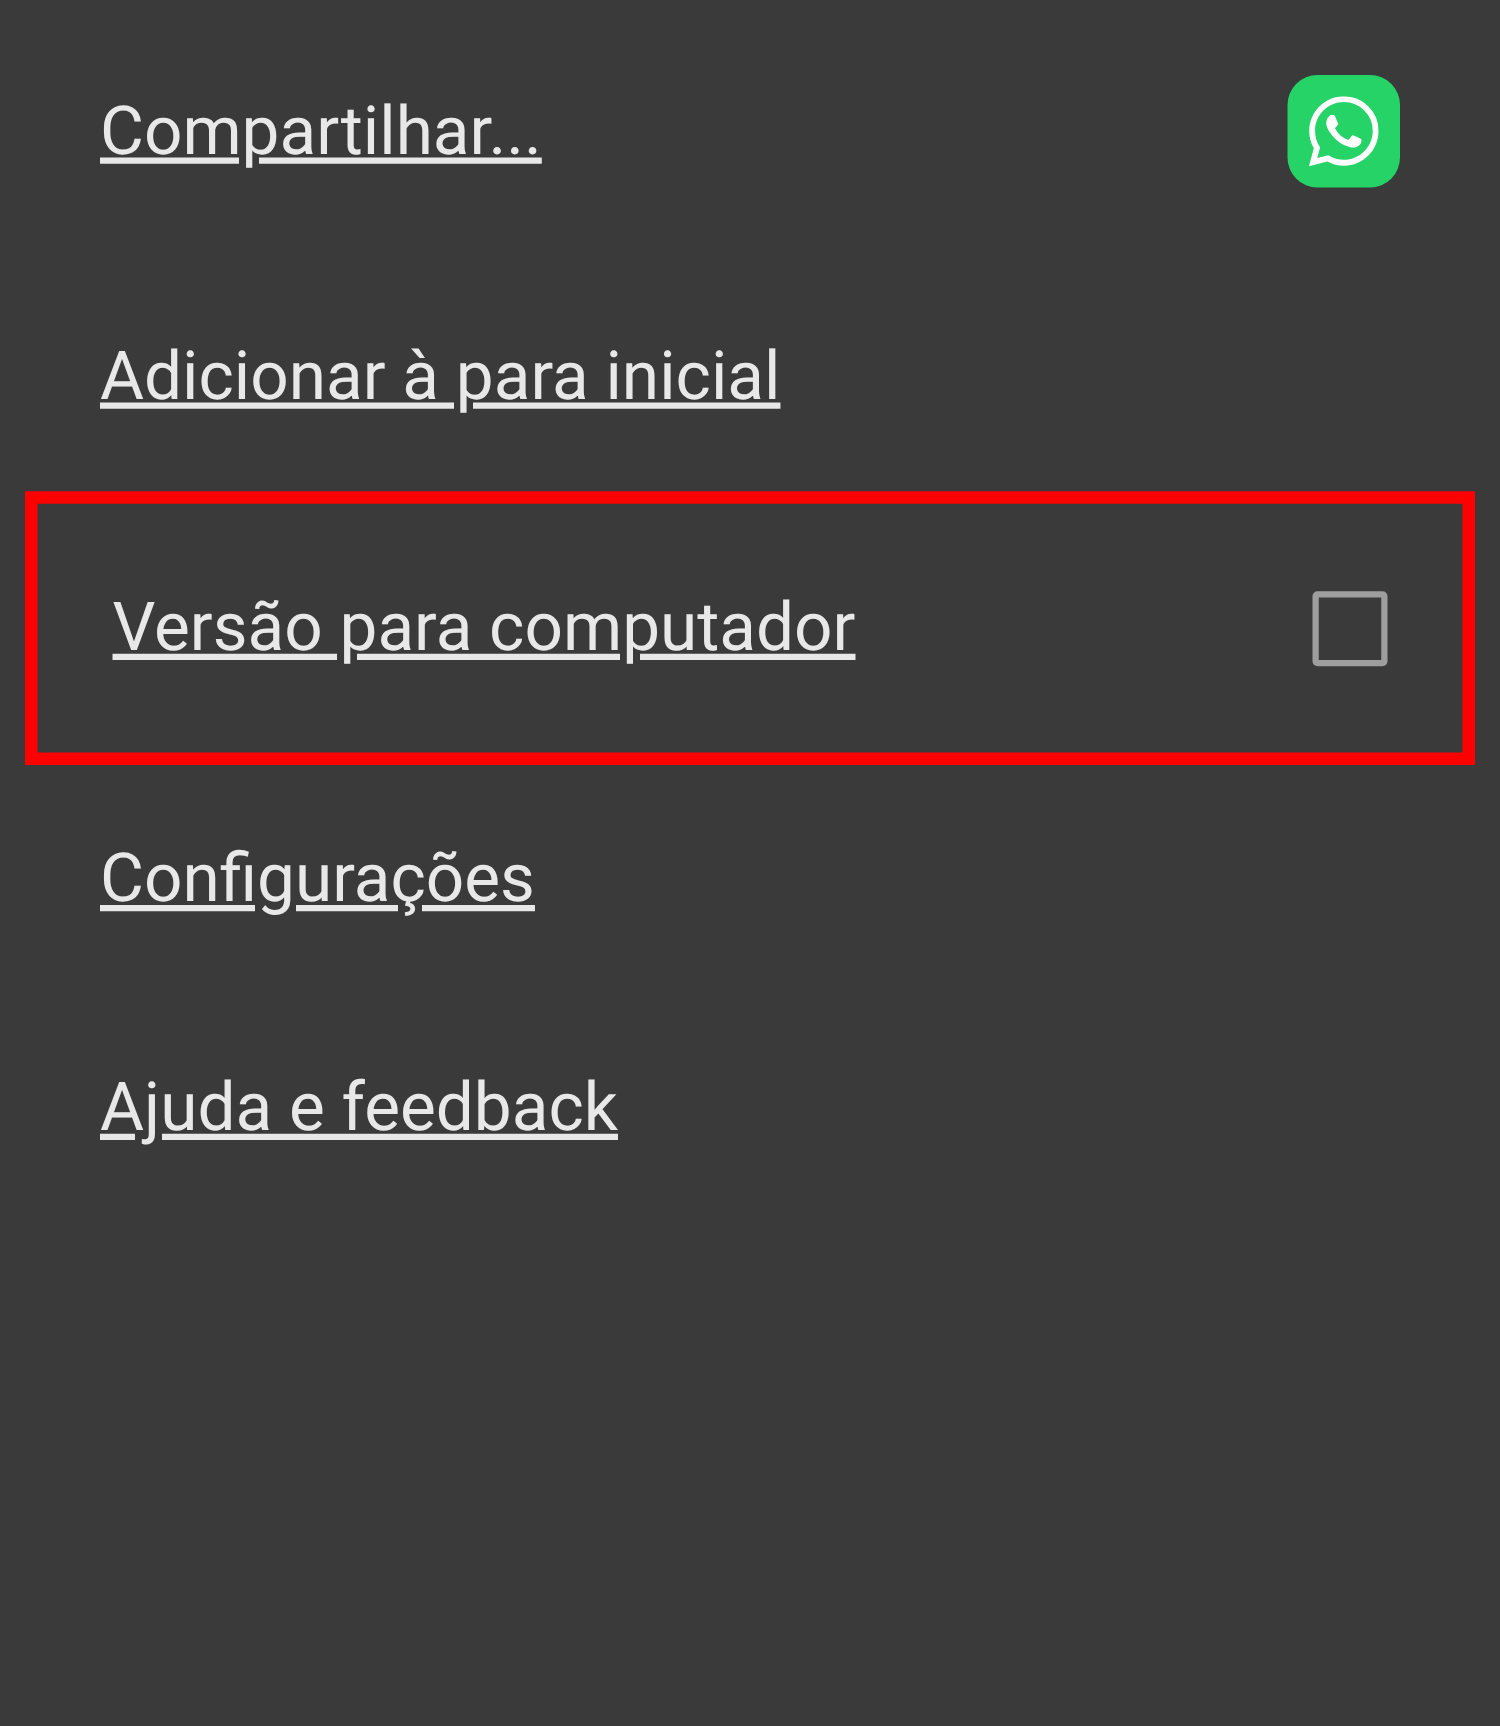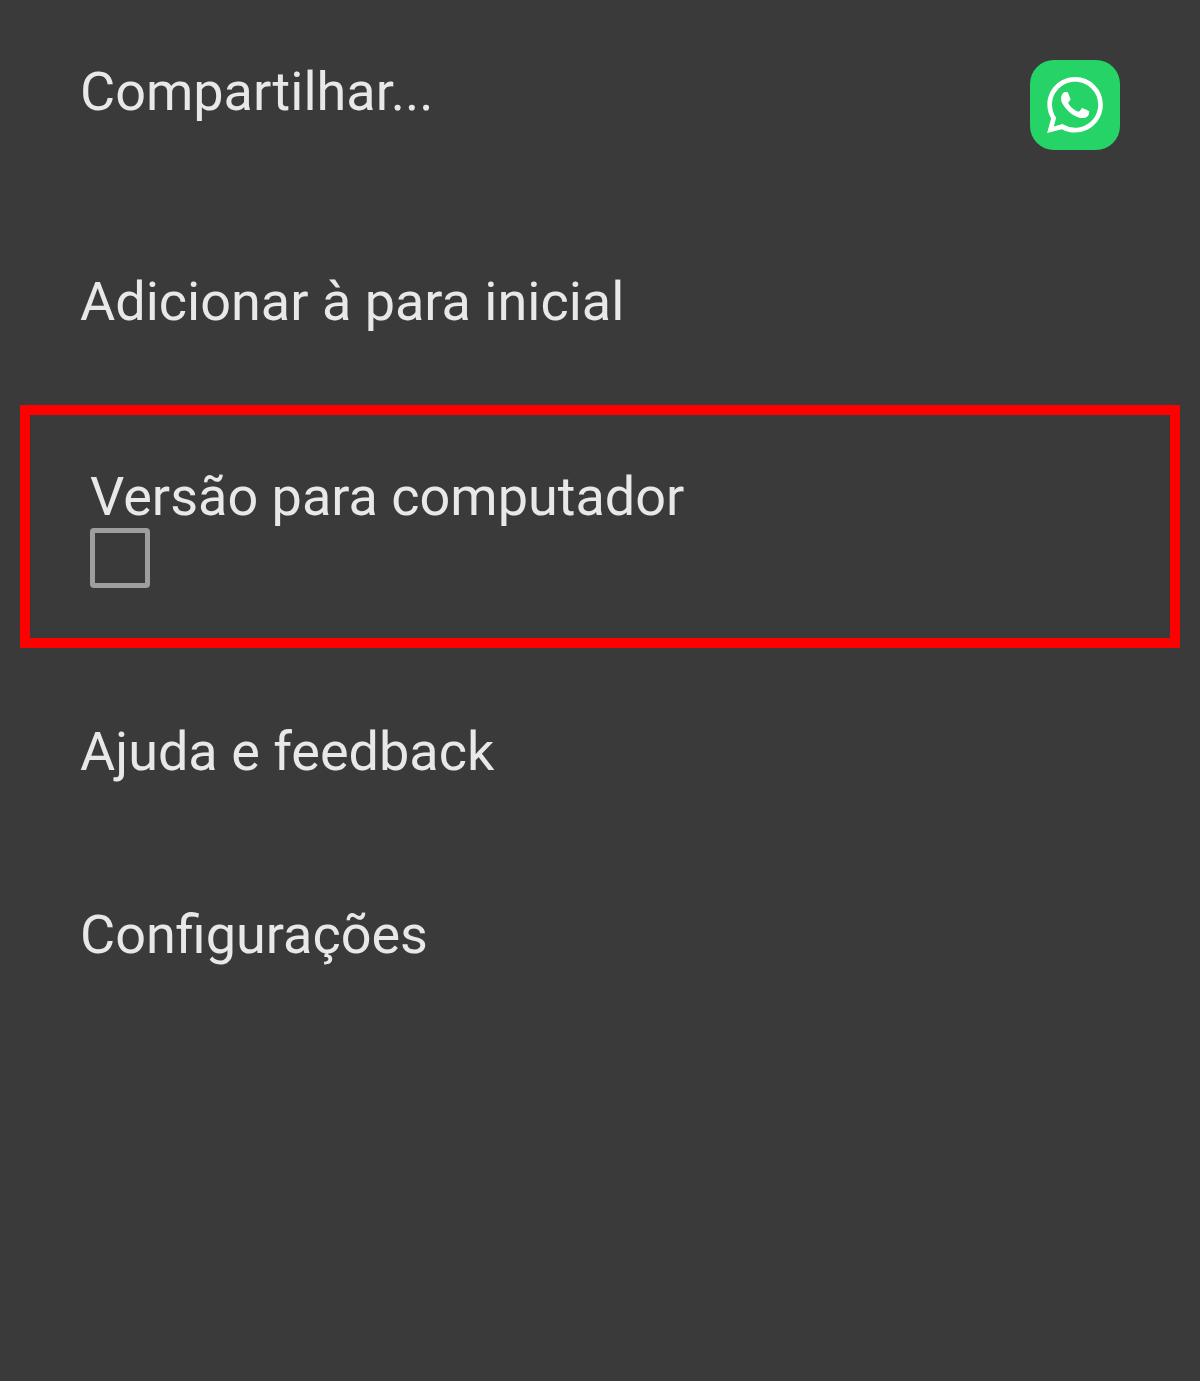--- a/index.html
+++ b/index.html
@@ -14,33 +14,34 @@
       height: 1381px;
       overflow: hidden;
     }
     .menu-container {
       width: 100%;
       height: 100%;
       padding: 0;
     }
     .menu-item {
       display: flex;
+      align-items: center;
       justify-content: space-between;
       padding: 60px 80px;
       color: #e8e8e8;
       font-size: 54px;
       font-weight: 400;
       cursor: pointer;
       position: relative;
+      text-decoration: underline;
     }
     .menu-item.highlighted {
       border: 10px solid #ff0000;
-      margin: 12px 20px;
-      padding: 50px 60px;
-      flex-direction: column;
+      margin: 0 20px;
+      padding: 68px 60px;
     }
     .whatsapp-icon {
       width: 90px;
       height: 90px;
       background: #25d366;
       border-radius: 24px;
       display: flex;
       align-items: center;
       justify-content: center;
     }
@@ -75,20 +76,20 @@
   <div class="menu-item">
     <span>Adicionar à para inicial</span>
   </div>
 
   <div class="menu-item highlighted">
     <span>Versão para computador</span>
     <div class="checkbox"></div>
   </div>
 
   <div class="menu-item">
-    <span>Ajuda e feedback</span>
+    <span>Configurações</span>
   </div>
 
   <div class="menu-item">
-    <span>Configurações</span>
+    <span>Ajuda e feedback</span>
   </div>
 
 </div>
 
 </body></html>

